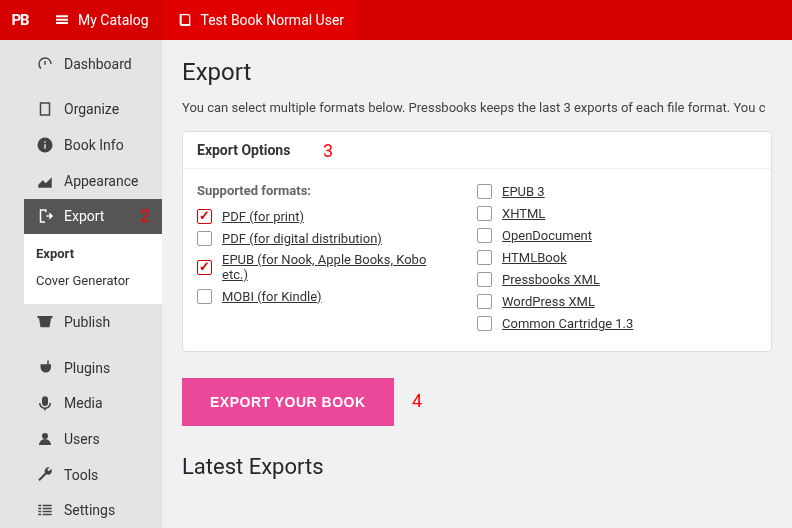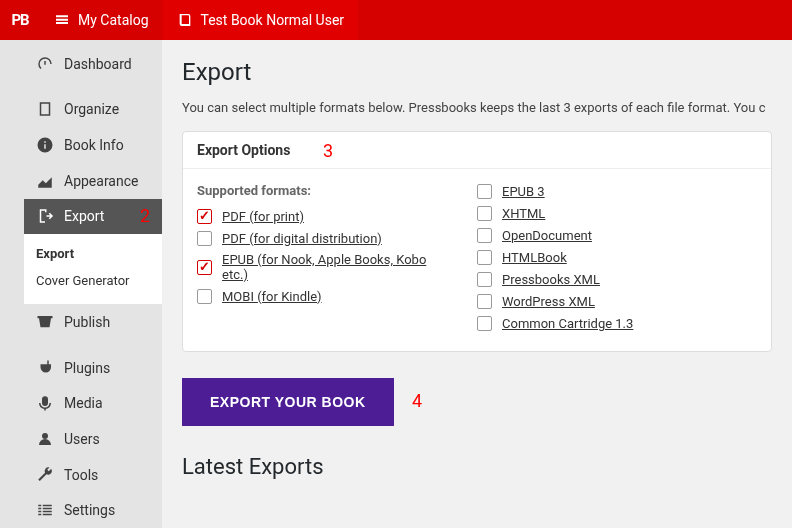--- a/index.html
+++ b/index.html
@@ -25,21 +25,21 @@
   .panel { background:#fff; border:1px solid #ddd; border-radius:4px; }
   .panel-header { padding:10px 14px; border-bottom:1px solid #eee; font-weight:700; font-size:14px; }
   .panel-body { padding:14px; display:flex;gap:24px; }
   .col { flex:1; }
   .col.right { flex:0 0 50%; }
   .col-title { font-size:13px; font-weight:700; color:#666; margin-bottom:10px; }
   .opt { display:flex; align-items:center; gap:10px; margin-bottom:6px; font-size:13px; color:#333;text-decoration:underline; }
   .opt input[type=checkbox] { appearance:none; width:15px; height:15px; border:1px solid #999; background:#fff; border-radius:2px; margin-top:1px; flex:0 0 15px; cursor:pointer; position:relative; }
   .opt input[type=checkbox]:checked { border-color:#d50000; }
   .opt input[type=checkbox]:checked::after { content:"✓"; position:absolute; top:-2px; left:1px; font-size:13px; color:#d50000; font-weight:700; }
-  .export-btn { margin-top:26px; background:#4c1d95; color:#fff; border:none; height:48px; padding:0 28px; font-size:14px; font-weight:700; letter-spacing:.5px; cursor:pointer; }
+  .export-btn { margin-top:26px; background:#ec4899; color:#fff; border:none; height:48px; padding:0 28px; font-size:14px; font-weight:700; letter-spacing:.5px; cursor:pointer; }
   .latest { font-size:22px; font-weight:400; margin-top:28px; color:#23282d; }
   .ann { position:absolute; color:#f00; font-size:18px; font-weight:400; pointer-events:none; }
 </style>
 </head>
 <body>
 
 <div class="topbar">
   <div class="pb-logo">PB</div>
   <div class="topbar-item">
     <svg viewBox="0 0 24 24">

